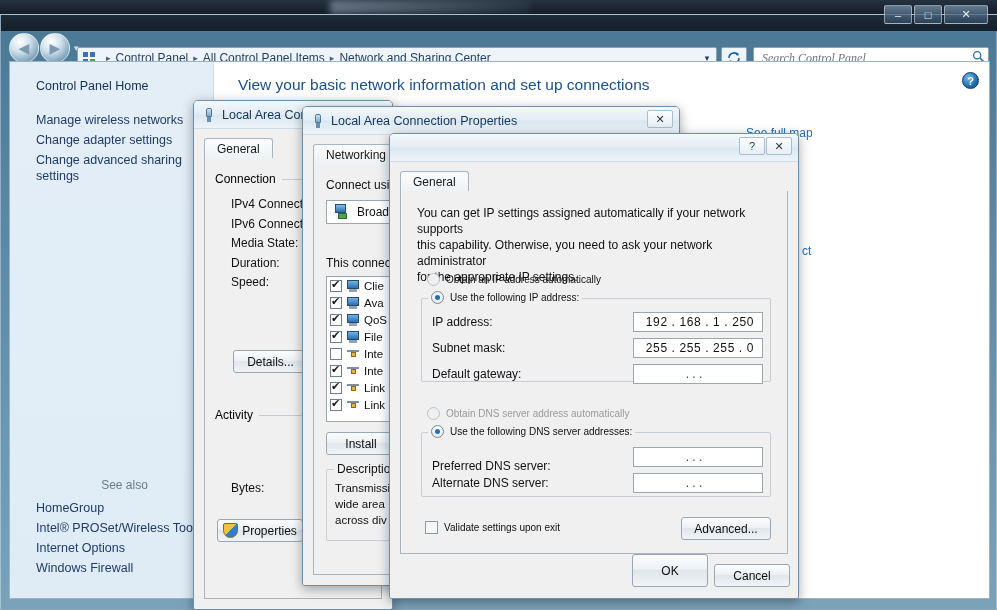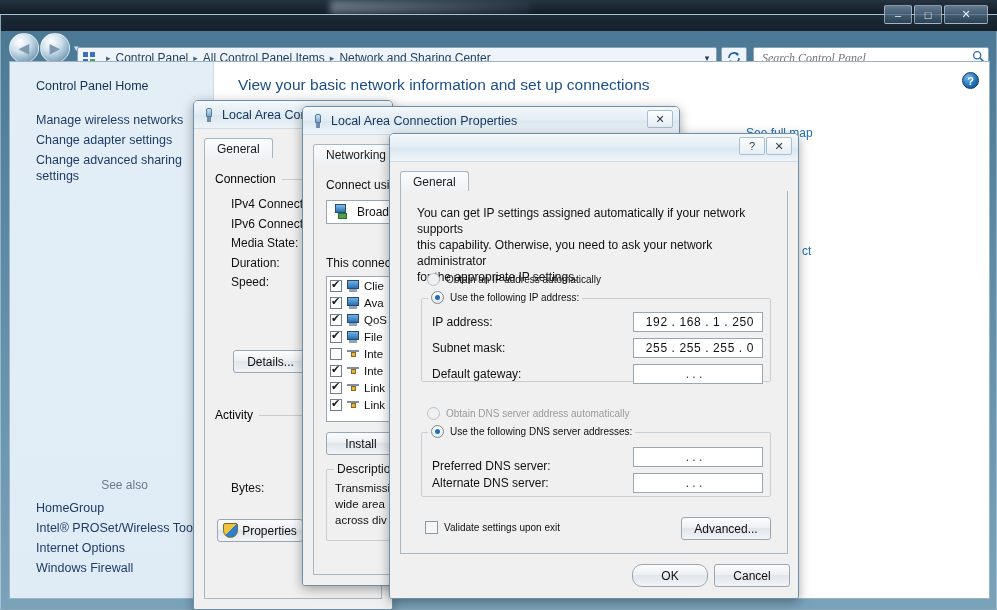--- a/index.html
+++ b/index.html
@@ -588,18 +588,18 @@
           <div class="ipbox empty" style="position:absolute;left:211px;top:40px;width:130px;height:20px;">.     .     .</div>
         </div>
 
         <div class="row-opt" style="position:absolute;left:24px;top:330px;">
           <span class="cbx2"></span>
           <span>Validate settings upon exit</span>
         </div>
         <div class="btn" style="position:absolute;right:16px;top:326px;width:90px;height:23px;">Advanced...</div>
       </div>
 
-      <div class="btn" style="position:absolute;left:242px;bottom:11px;width:76px;height:23px;border-radius:10px;">OK</div>
+      <div class="btn" style="position:absolute;left:242px;bottom:11px;width:76px;height:33px;">OK</div>
       <div class="btn" style="position:absolute;left:324px;bottom:11px;width:76px;height:23px;">Cancel</div>
     </div>
   </div>
 
 </div>
 
 </body></html>

